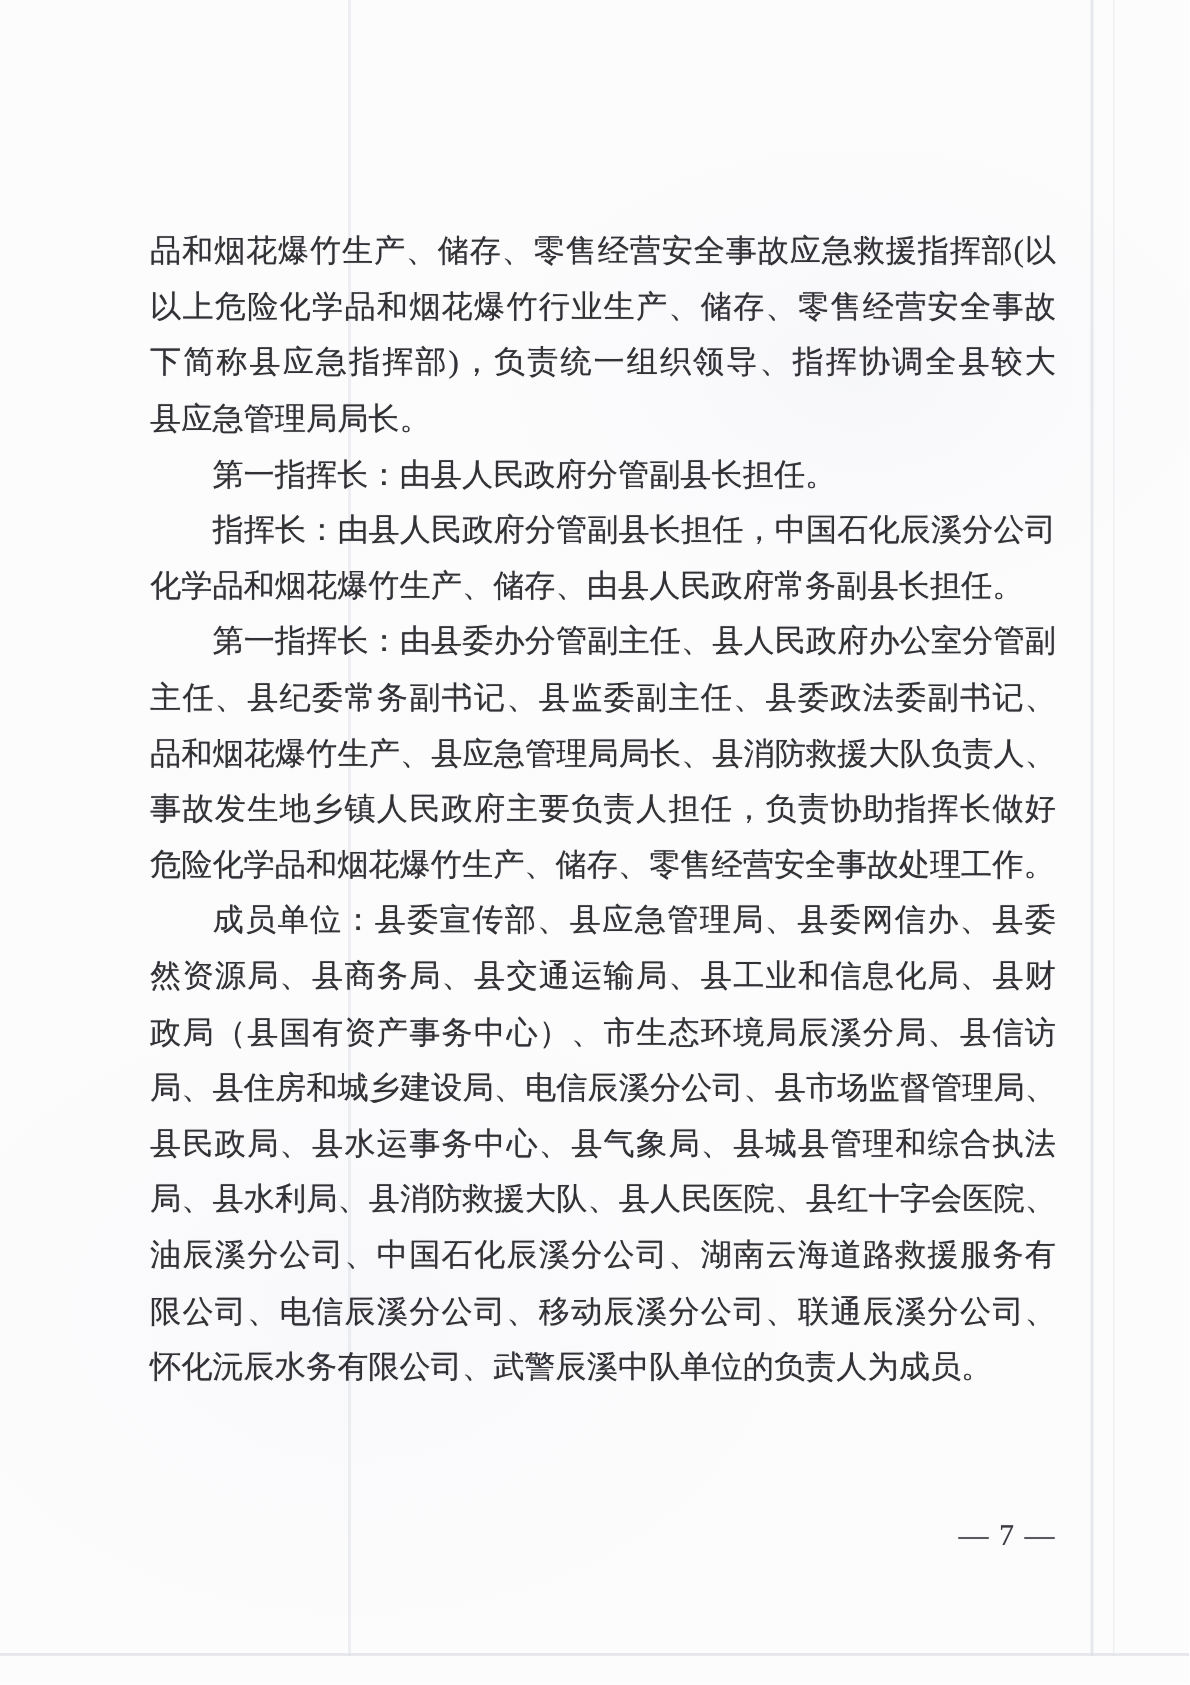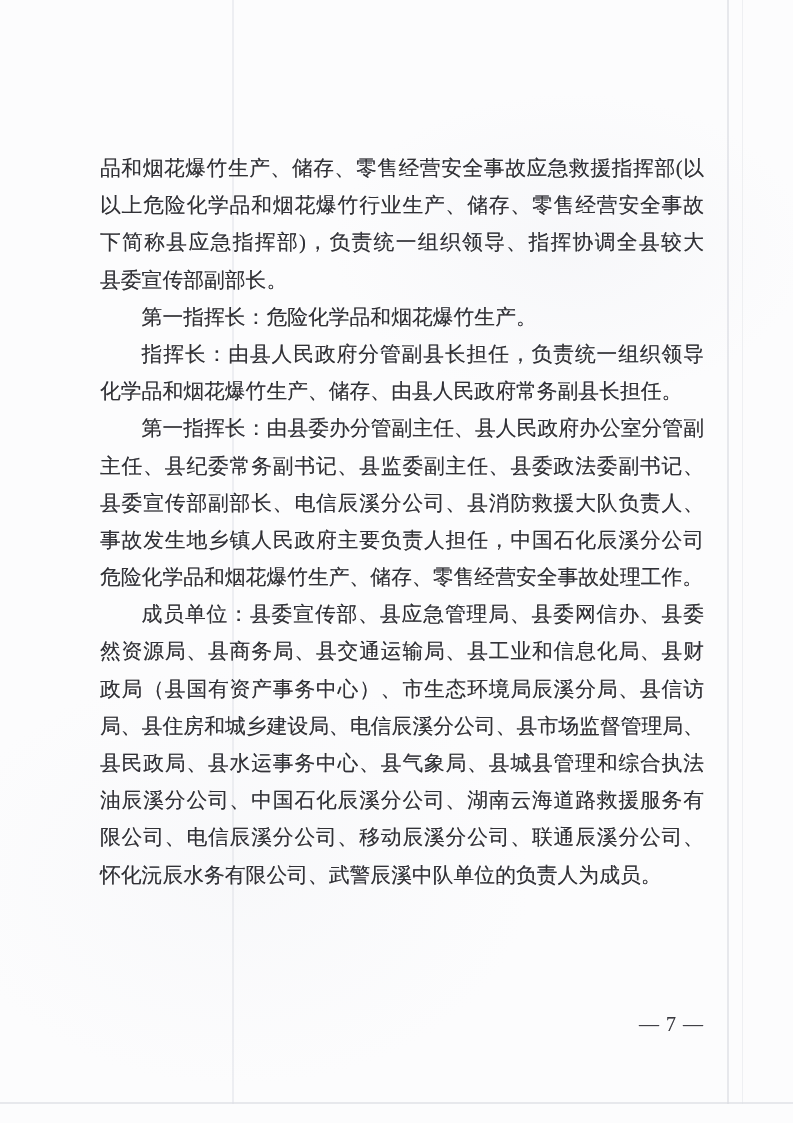--- a/index.html
+++ b/index.html
@@ -78,42 +78,43 @@
   <div class="fold-line"></div>
   <div class="edge-line-1"></div>
   <div class="edge-line-2"></div>
   <div class="bottom-shade"></div>
 
   <div class="content" id="doc-body" style="color: rgb(49, 49, 54);">
       <div class="paragraph">
         <div class="line justify">品和烟花爆竹生产、储存、零售经营安全事故应急救援指挥部(以</div>
         <div class="line justify">以上危险化学品和烟花爆竹行业生产、储存、零售经营安全事故</div>
         <div class="line justify">下简称县应急指挥部)，负责统一组织领导、指挥协调全县较大</div>
-        <div class="line">县委宣传部副部长。</div>
+        <div class="line">县应急管理局局长。</div>
       </div>
       <div class="paragraph">
-        <div class="line indent">第一指挥长：危险化学品和烟花爆竹生产。</div>
+        <div class="line indent">第一指挥长：由县人民政府分管副县长担任。</div>
       </div>
       <div class="paragraph">
-        <div class="line justify indent">指挥长：由县人民政府分管副县长担任，负责统一组织领导</div>
+        <div class="line justify indent">指挥长：由县人民政府分管副县长担任，中国石化辰溪分公司</div>
         <div class="line">化学品和烟花爆竹生产、储存、由县人民政府常务副县长担任。</div>
       </div>
       <div class="paragraph">
         <div class="line justify indent">第一指挥长：由县委办分管副主任、县人民政府办公室分管副</div>
         <div class="line justify">主任、县纪委常务副书记、县监委副主任、县委政法委副书记、</div>
-        <div class="line justify">县委宣传部副部长、电信辰溪分公司、县消防救援大队负责人、</div>
-        <div class="line justify">事故发生地乡镇人民政府主要负责人担任，中国石化辰溪分公司</div>
+        <div class="line justify">品和烟花爆竹生产、县应急管理局局长、县消防救援大队负责人、</div>
+        <div class="line justify">事故发生地乡镇人民政府主要负责人担任，负责协助指挥长做好</div>
         <div class="line">危险化学品和烟花爆竹生产、储存、零售经营安全事故处理工作。</div>
       </div>
       <div class="paragraph">
         <div class="line justify indent">成员单位：县委宣传部、县应急管理局、县委网信办、县委</div>
         <div class="line justify">然资源局、县商务局、县交通运输局、县工业和信息化局、县财</div>
         <div class="line justify">政局（县国有资产事务中心）、市生态环境局辰溪分局、县信访</div>
         <div class="line justify">局、县住房和城乡建设局、电信辰溪分公司、县市场监督管理局、</div>
         <div class="line justify">县民政局、县水运事务中心、县气象局、县城县管理和综合执法</div>
+        <div class="line justify">局、县水利局、县消防救援大队、县人民医院、县红十字会医院、</div>
         <div class="line justify">油辰溪分公司、中国石化辰溪分公司、湖南云海道路救援服务有</div>
         <div class="line justify">限公司、电信辰溪分公司、移动辰溪分公司、联通辰溪分公司、</div>
         <div class="line">怀化沅辰水务有限公司、武警辰溪中队单位的负责人为成员。</div>
       </div>
     </div>
 
   <div class="footer">— 7 —</div>
 </div>
 
 </body></html>

